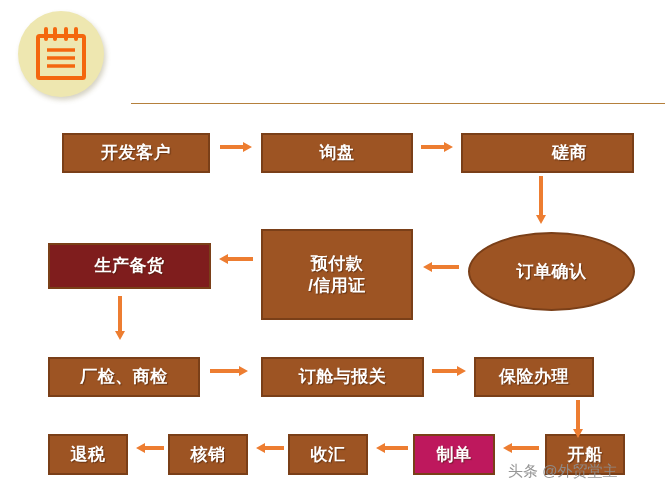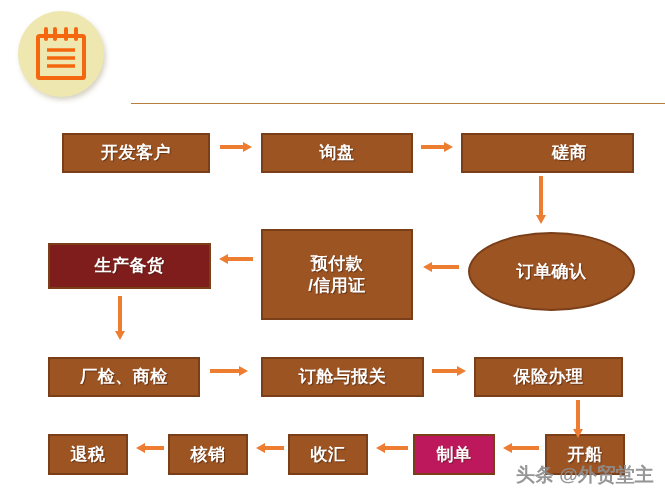--- a/index.html
+++ b/index.html
@@ -86,25 +86,24 @@
   
   .arrow {
     position: absolute;
   }
   .arrow svg { display: block; }
 
   
   .watermark {
     position: absolute;
     color: #8e8e8e;
-    font-size: 19px;
-    font-weight: bold;
+    font-size: 15px;
+    font-weight: normal;
     white-space: nowrap;
     opacity: 0.92;
-    margin-left: 8px;
   }
 </style>
 </head>
 <body>
 
 <div id="canvas">
 
   <div class="hdr-circle"></div>
   <div class="hdr-icon">
     <svg width="56" height="58" viewBox="0 0 56 58" aria-hidden="true">
@@ -123,21 +122,21 @@
   <div id="flow-layer">
       <div class="node" style="left: 62px; top: 133px; width: 148px; height: 40px; background: rgb(157, 84, 35); border-color: rgb(122, 63, 24); color: rgb(255, 255, 255);"><span>开发客户</span></div>
       <div class="node" style="left: 261px; top: 133px; width: 152px; height: 40px; background: rgb(157, 84, 35); border-color: rgb(122, 63, 24); color: rgb(255, 255, 255);"><span>询盘</span></div>
       <div class="node" style="left: 461px; top: 133px; width: 173px; height: 40px; background: rgb(157, 84, 35); border-color: rgb(122, 63, 24); color: rgb(255, 255, 255); padding-left: 44px;"><span>磋商</span></div>
       <div class="node" style="left: 48px; top: 243px; width: 163px; height: 46px; background: #7f1d1d; border-color: rgb(122, 63, 24); color: rgb(255, 255, 255);"><span>生产备货</span></div>
       <div class="node" style="left: 261px; top: 229px; width: 152px; height: 91px; background: rgb(157, 84, 35); border-color: rgb(122, 63, 24); color: rgb(255, 255, 255);"><span>预付款
 /信用证</span></div>
       <div class="node ellipse" style="left: 468px; top: 232px; width: 167px; height: 79px; background: rgb(157, 84, 35); border-color: rgb(122, 63, 24); color: rgb(255, 255, 255);"><span>订单确认</span></div>
       <div class="node" style="left: 48px; top: 357px; width: 152px; height: 40px; background: rgb(157, 84, 35); border-color: rgb(122, 63, 24); color: rgb(255, 255, 255); text-align: right;"><span>厂检、商检</span></div>
       <div class="node" style="left: 261px; top: 357px; width: 163px; height: 40px; background: rgb(157, 84, 35); border-color: rgb(122, 63, 24); color: rgb(255, 255, 255);"><span>订舱与报关</span></div>
-      <div class="node" style="left: 474px; top: 357px; width: 149px; height: 40px; background: rgb(157, 84, 35); border-color: rgb(122, 63, 24); color: rgb(255, 255, 255);"><span>保险办理</span></div>
+      <div class="node" style="left: 474px; top: 357px; width: 120px; height: 40px; background: rgb(157, 84, 35); border-color: rgb(122, 63, 24); color: rgb(255, 255, 255);"><span>保险办理</span></div>
       <div class="node" style="left: 48px; top: 434px; width: 80px; height: 41px; background: rgb(157, 84, 35); border-color: rgb(122, 63, 24); color: rgb(255, 255, 255);"><span>退税</span></div>
       <div class="node" style="left: 168px; top: 434px; width: 80px; height: 41px; background: rgb(157, 84, 35); border-color: rgb(122, 63, 24); color: rgb(255, 255, 255);"><span>核销</span></div>
       <div class="node" style="left: 288px; top: 434px; width: 80px; height: 41px; background: rgb(157, 84, 35); border-color: rgb(122, 63, 24); color: rgb(255, 255, 255);"><span>收汇</span></div>
       <div class="node" style="left: 413px; top: 434px; width: 82px; height: 41px; background: #be185d; border-color: rgb(122, 63, 24); color: rgb(255, 255, 255);"><span>制单</span></div>
       <div class="node" style="left: 545px; top: 434px; width: 80px; height: 41px; background: rgb(157, 84, 35); border-color: rgb(122, 63, 24); color: rgb(255, 255, 255);"><span>开船</span></div>
       <div class="arrow" style="left: 220px; top: 141px;">
         <svg width="32" height="12" viewBox="0 0 32 12">
           <polygon points="0,4 23,4 23,1 32,6 23,11 23,8 0,8" fill="#ED7D31"></polygon>
         </svg>
       </div>

